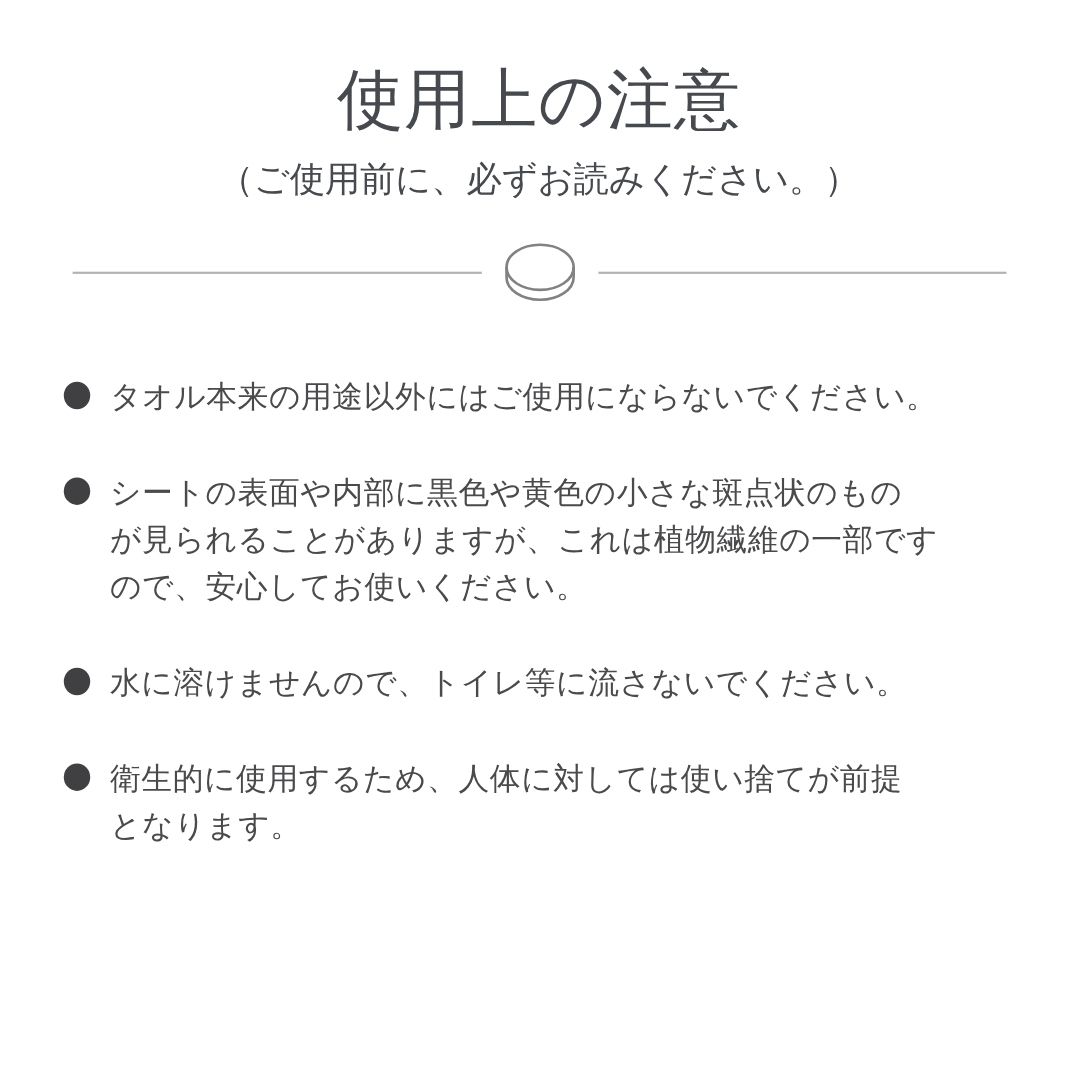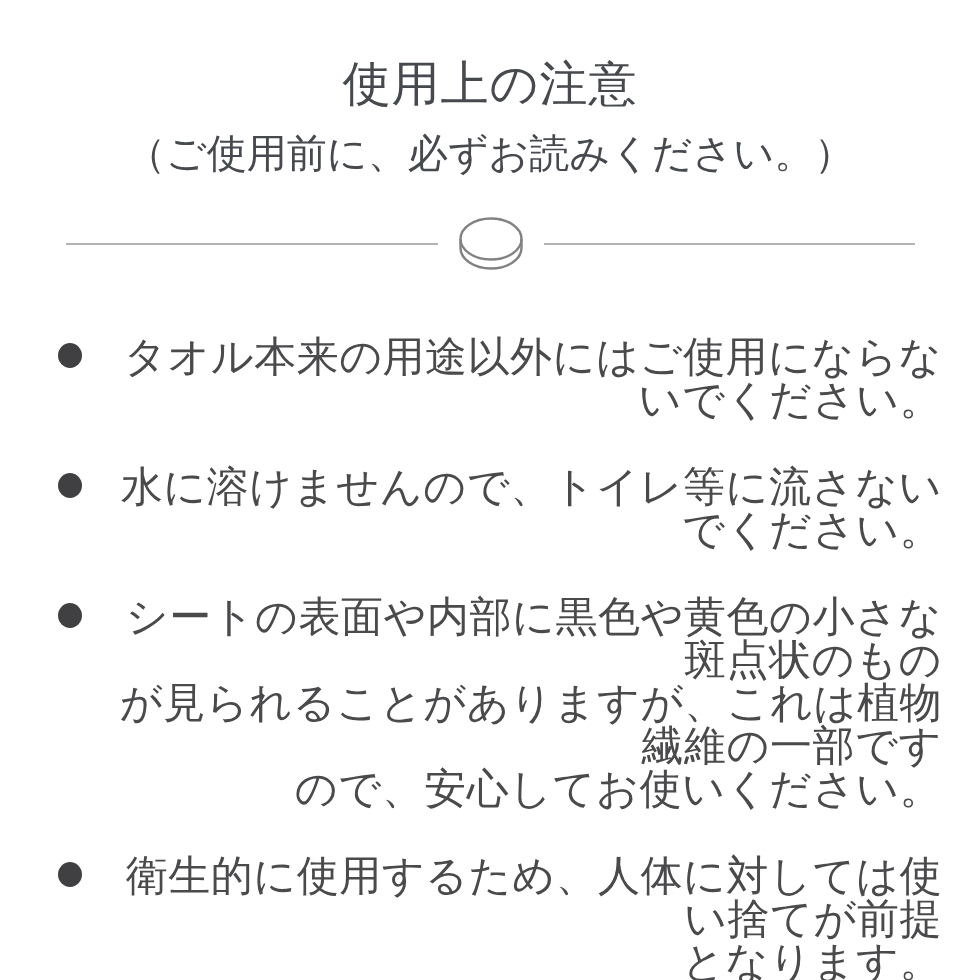--- a/index.html
+++ b/index.html
@@ -20,31 +20,31 @@
   }
 
   
   .heading {
     text-align: center;
   }
   .page-title {
     margin: 56px 0 16px 0;
     font-family: "Liberation Serif", serif;
     font-weight: 500;
-    font-size: 48px;
+    font-size: 60px;
     line-height: 1.18;
     letter-spacing: 1px;
     color: var(--heading-color, #46494e);
     text-align: center;
   }
   .page-subtitle {
     margin: 12px 0 0 0;
     font-family: "Liberation Serif", serif;
     font-weight: 400;
-    font-size: 40px;
+    font-size: 32px;
     line-height: 1.25;
     color: var(--heading-color, #46494e);
   }
 
   
   .divider {
     display: flex;
     align-items: center;
     margin: 36px 65px 0 66px;
     height: 58px;
@@ -74,26 +74,25 @@
   .bullet {
     flex: 0 0 auto;
     width: 24px;
     height: 25px;
     border-radius: 50%;
     background: var(--bullet-color, #404043);
     margin: 8px 18px 0 0;
   }
   .note-text {
     margin: 0;
-    font-size: 42px;
+    font-size: 28px;
     line-height: 43px;
     letter-spacing: 0.5px;
     color: var(--body-color, #4a4a4d);
     white-space: pre-line;
-    text-align: right;
   }
 </style>
 </head>
 <body style="background: rgb(255, 255, 255);">
 
 <div class="page">
 
   <div class="heading">
     <h1 class="page-title">使用上の注意</h1>
     <p class="page-subtitle">（ご使用前に、必ずお読みください。）</p>
@@ -108,27 +107,27 @@
     <div class="divider-line"></div>
   </div>
 
   <ul class="notes">
     <li class="note-item">
       <span class="bullet"></span>
       <p class="note-text">タオル本来の用途以外にはご使用にならないでください。</p>
     </li>
     <li class="note-item">
       <span class="bullet"></span>
-      <p class="note-text">水に溶けませんので、トイレ等に流さないでください。</p>
+      <p class="note-text">シートの表面や内部に黒色や黄色の小さな斑点状のもの
+が見られることがありますが、これは植物繊維の一部です
+ので、安心してお使いください。</p>
     </li>
     <li class="note-item">
       <span class="bullet"></span>
-      <p class="note-text">シートの表面や内部に黒色や黄色の小さな斑点状のもの
-が見られることがありますが、これは植物繊維の一部です
-ので、安心してお使いください。</p>
+      <p class="note-text">水に溶けませんので、トイレ等に流さないでください。</p>
     </li>
     <li class="note-item">
       <span class="bullet"></span>
       <p class="note-text">衛生的に使用するため、人体に対しては使い捨てが前提
 となります。</p>
     </li>
   </ul>
 
 </div>
 

